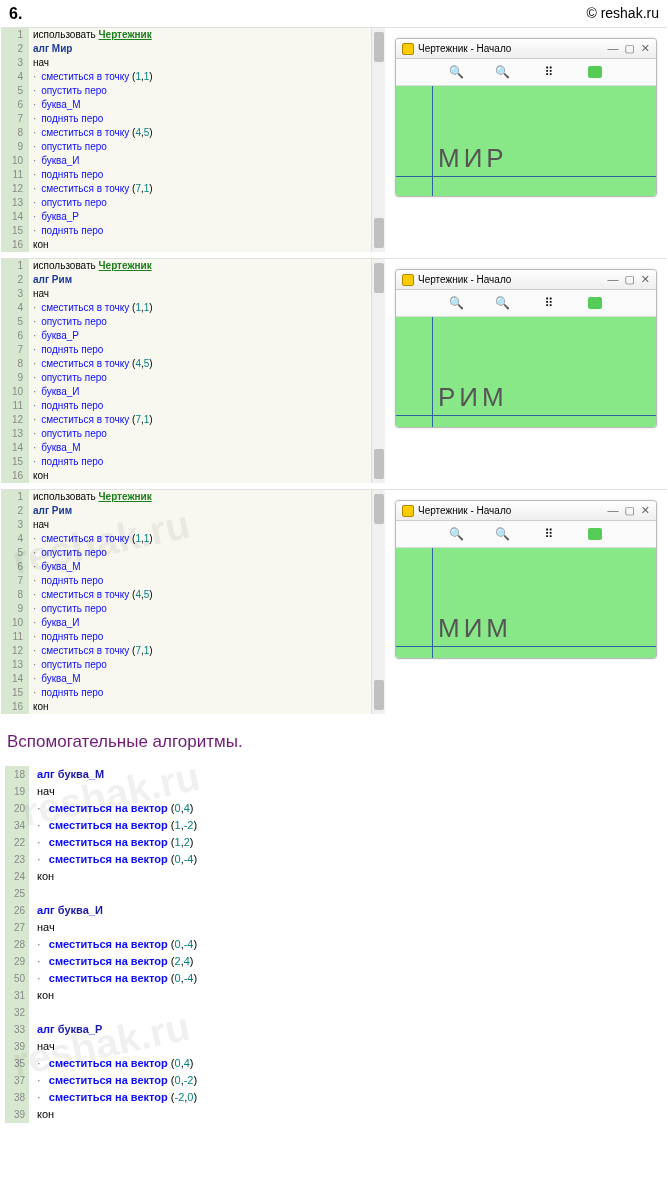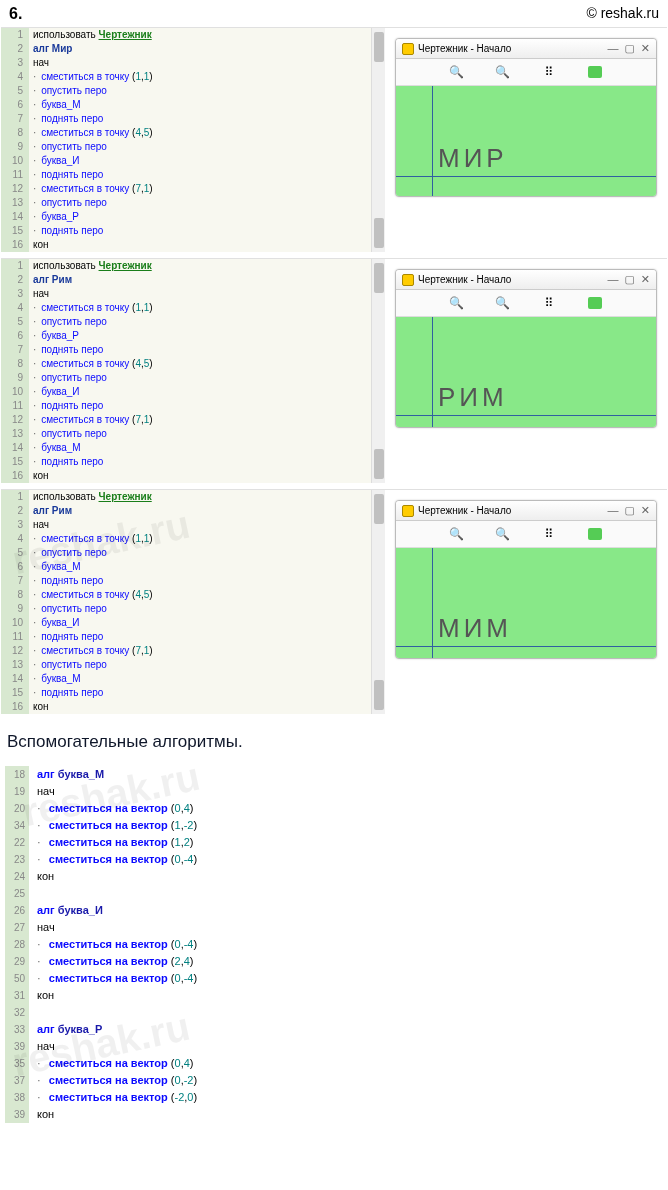--- a/index.html
+++ b/index.html
@@ -34,21 +34,21 @@
 .toolbar { display: flex; gap: 30px; padding: 5px 20px; background: #fafafa; border-bottom: 1px solid #ddd; justify-content: center; }
 .tbtn { width: 16px; height: 16px; display: flex; align-items: center; justify-content: center; font-size: 12px; }
 .zoom-in,.zoom-out { color: #4a8; }
 .grid-i { color: #000; }
 .green-b { background: #5c5; width: 14px; height: 12px; border-radius: 2px; }
 .canvas { background: #88e888; height: 110px; position: relative; }
 .axis-h { position: absolute; left: 0; right: 0; height: 1px; background: #3060a0; }
 .axis-v { position: absolute; top: 0; bottom: 0; width: 1px; background: #3060a0; }
 .word { position: absolute; font-size: 26px; color: #555; font-family: Arial; letter-spacing: 4px; font-weight: 300; }
 
-.subtitle { font-size: 17px; padding: 12px 6px 10px; color: #0f172a; }
+.subtitle { font-size: 17px; padding: 12px 6px 10px; color: #701a75; }
 
 .code-aux { background: #fff; padding: 4px; }
 .aux-line { display: flex; line-height: 17px; font-size: 11px; }
 .aux-ln { width: 24px; text-align: right; background: #d8e8d0; margin-right: 8px; color: #888; font-size: 10px; padding-right: 4px; }
 .aux-ct { white-space: pre; }
 .kw-a { color: #0a0aff; font-weight: bold; }
 .kw-an { color: #1a1aaa; font-weight: bold; }
 .wm { position: absolute; color: rgba(0,0,0,0.06); font-size: 40px; transform: rotate(-12deg); pointer-events: none; font-weight: bold; }
 </style>
 </head>

